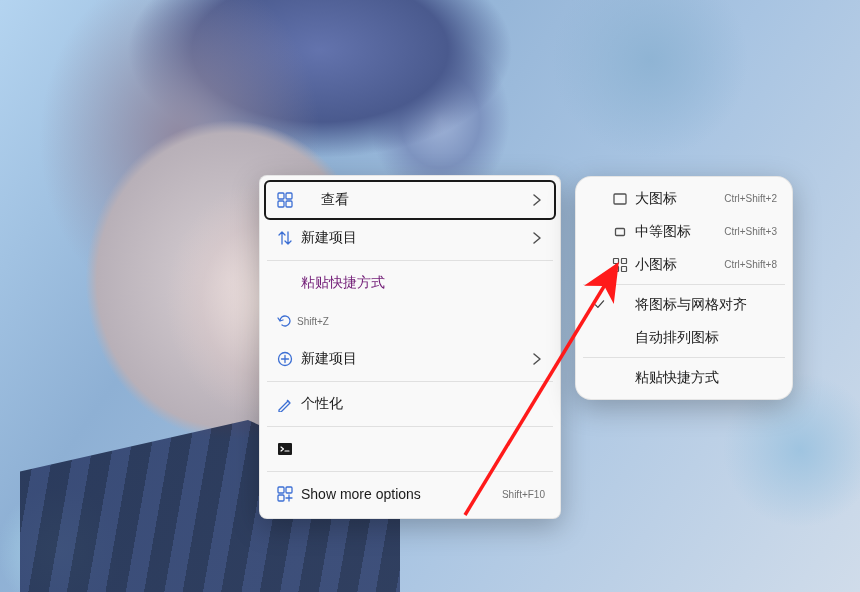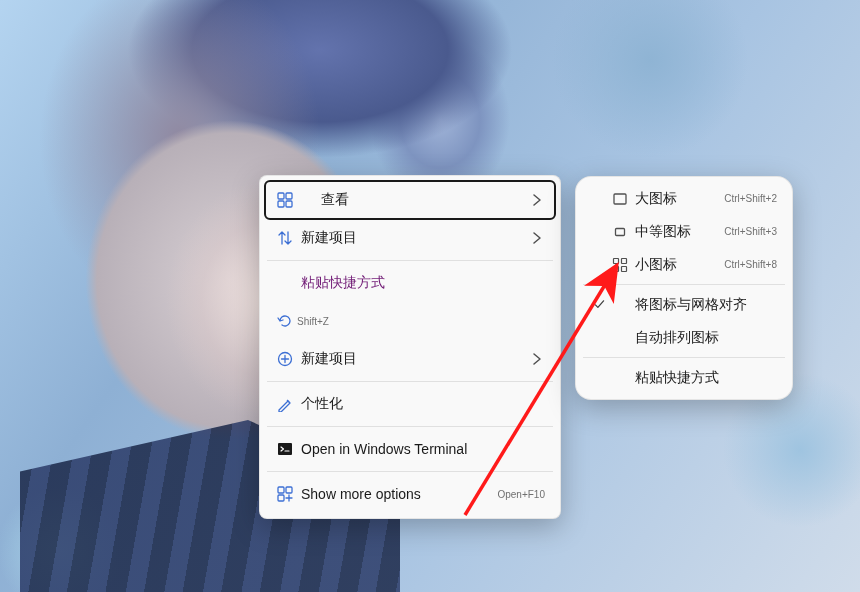--- a/index.html
+++ b/index.html
@@ -262,33 +262,32 @@
   </div>
 
   <div class="separator"></div>
 
   <div class="menu-item">
     <span class="icon-col">
         <svg class="icon" viewBox="0 0 16 16">
           <use href="#i-terminal"></use>
         </svg>
       </span>
-    <span class="label">Open in Windows Terminal</span>
   </div>
 
   <div class="separator"></div>
 
   <div class="menu-item">
     <span class="icon-col">
         <svg class="icon" viewBox="0 0 16 16">
           <use href="#i-more"></use>
         </svg>
       </span>
     <span class="label">Show more options</span>
-    <span class="shortcut">Open+F10</span>
+    <span class="shortcut">Shift+F10</span>
   </div>
 
 </div>
 
 <div class="submenu">
 
   <div class="menu-item">
     <span class="check-col"></span>
     <span class="icon-col">
         <svg class="icon" viewBox="0 0 16 16">

